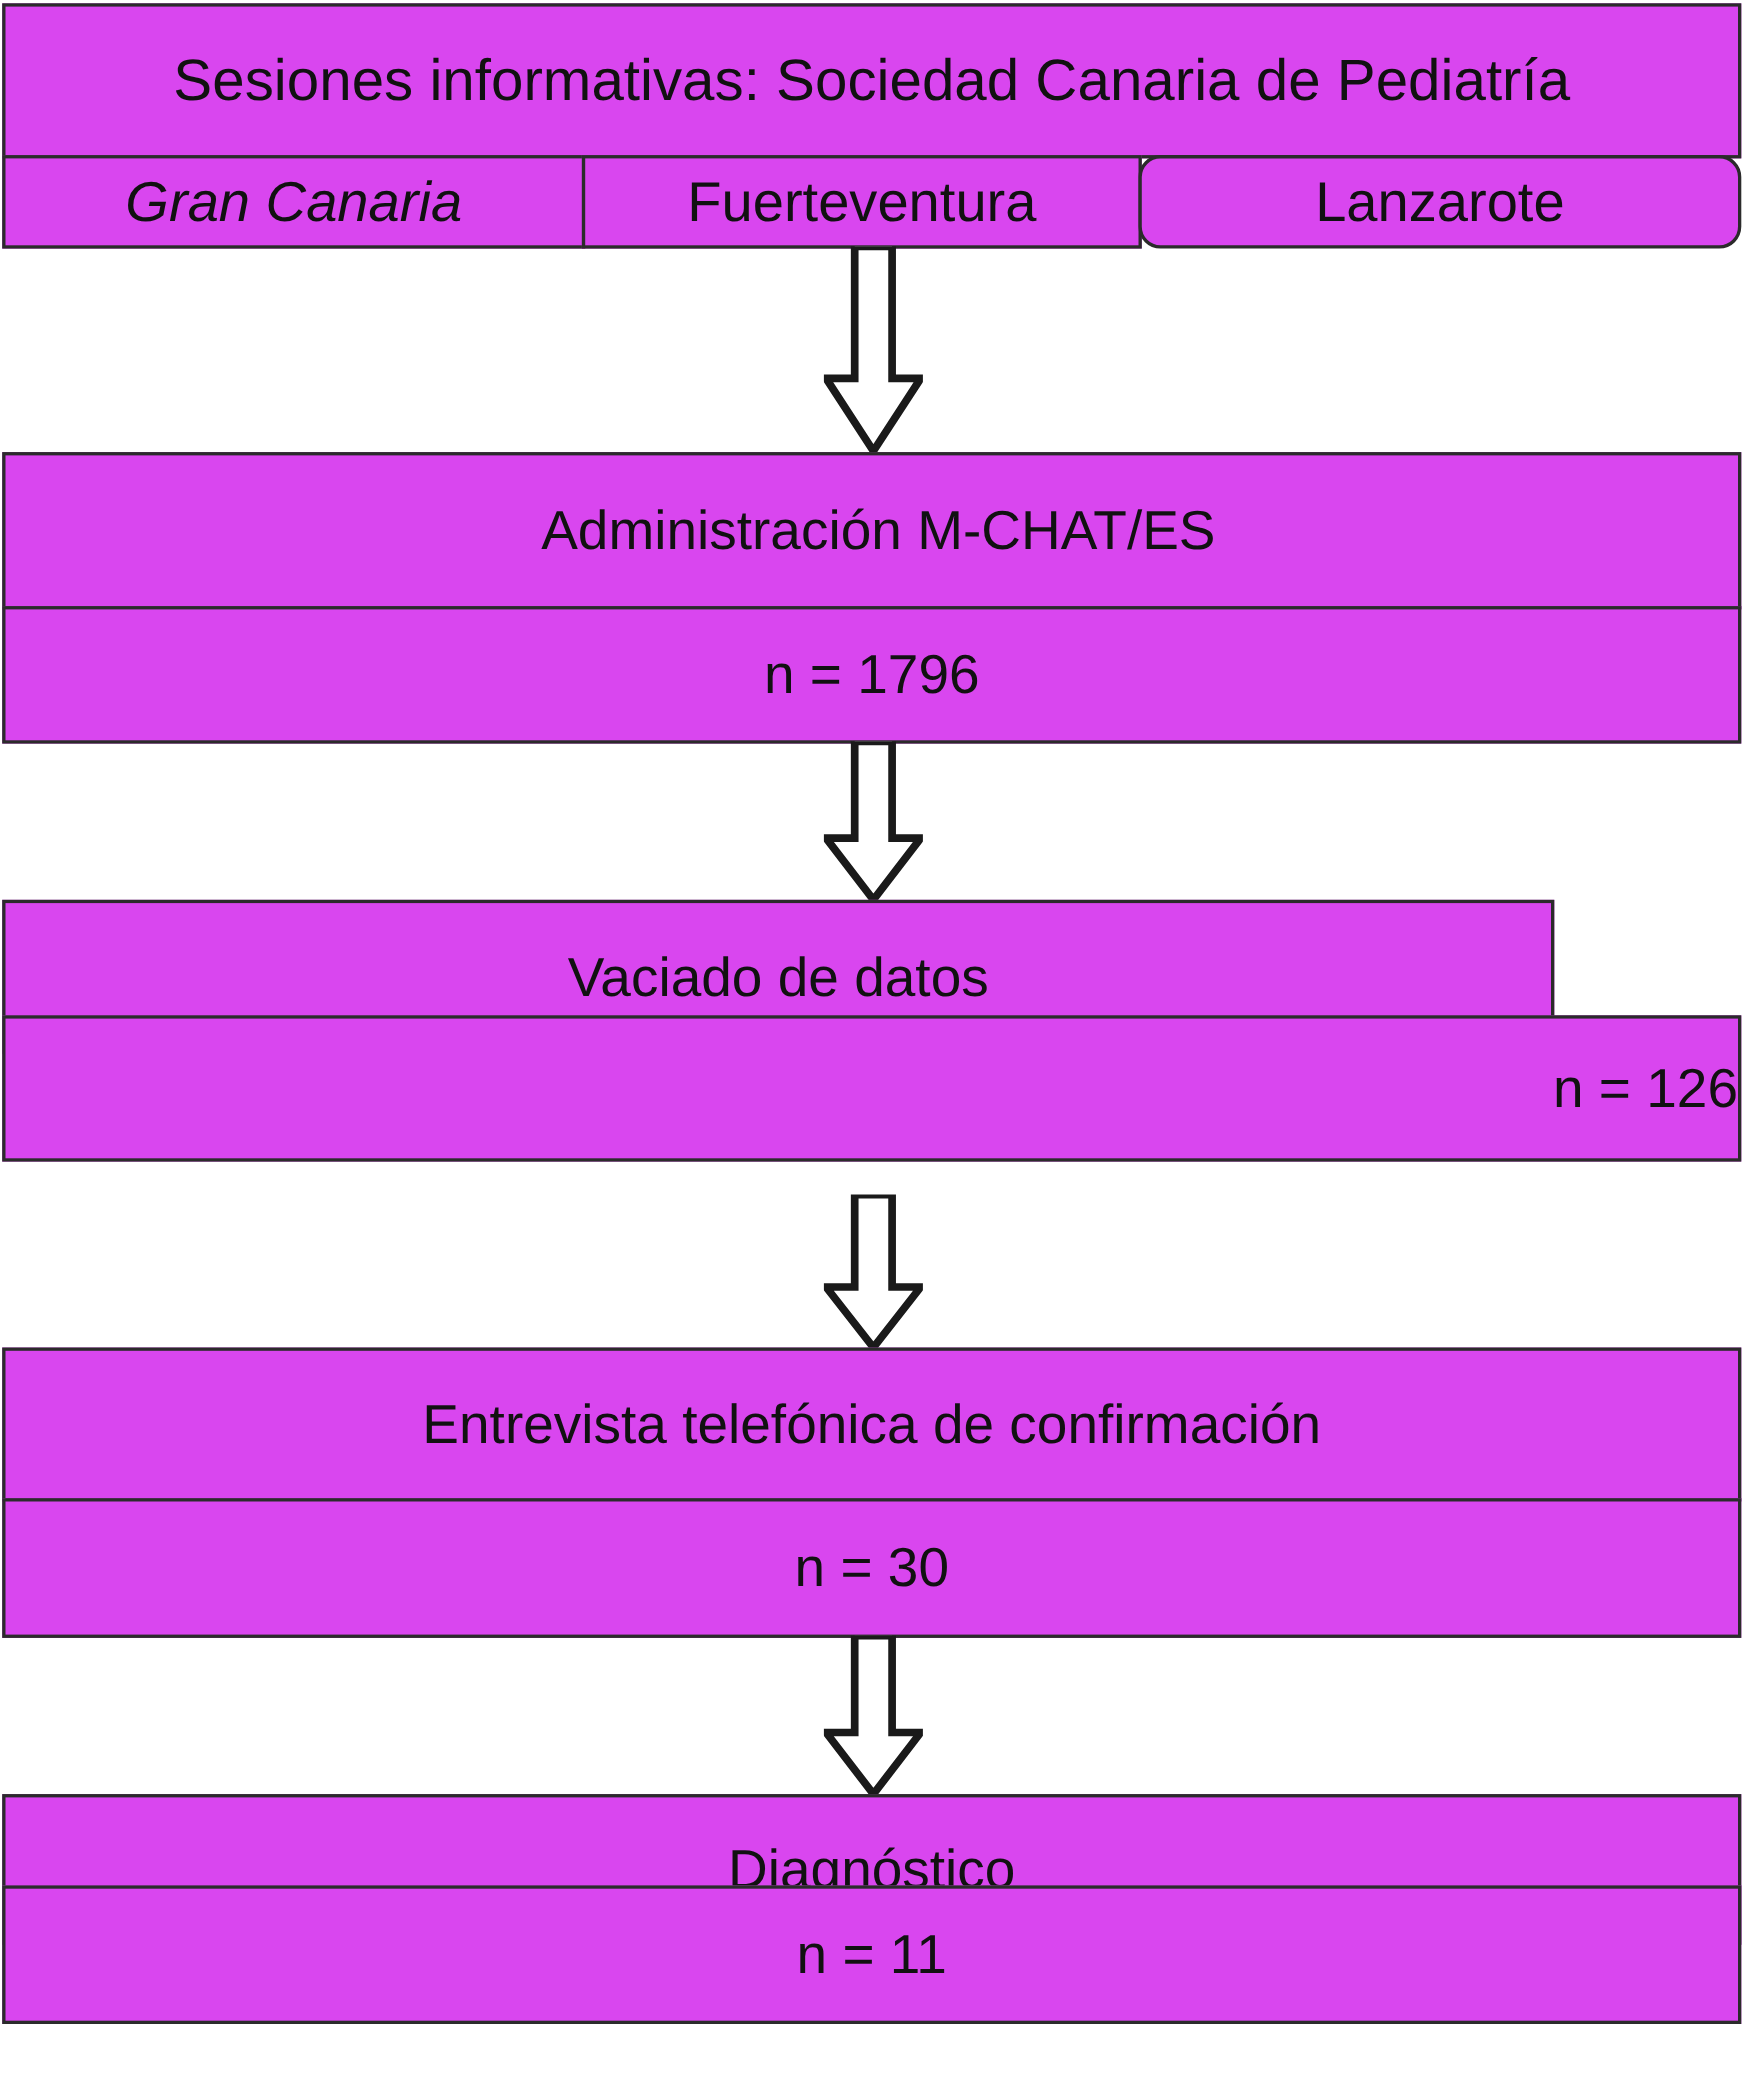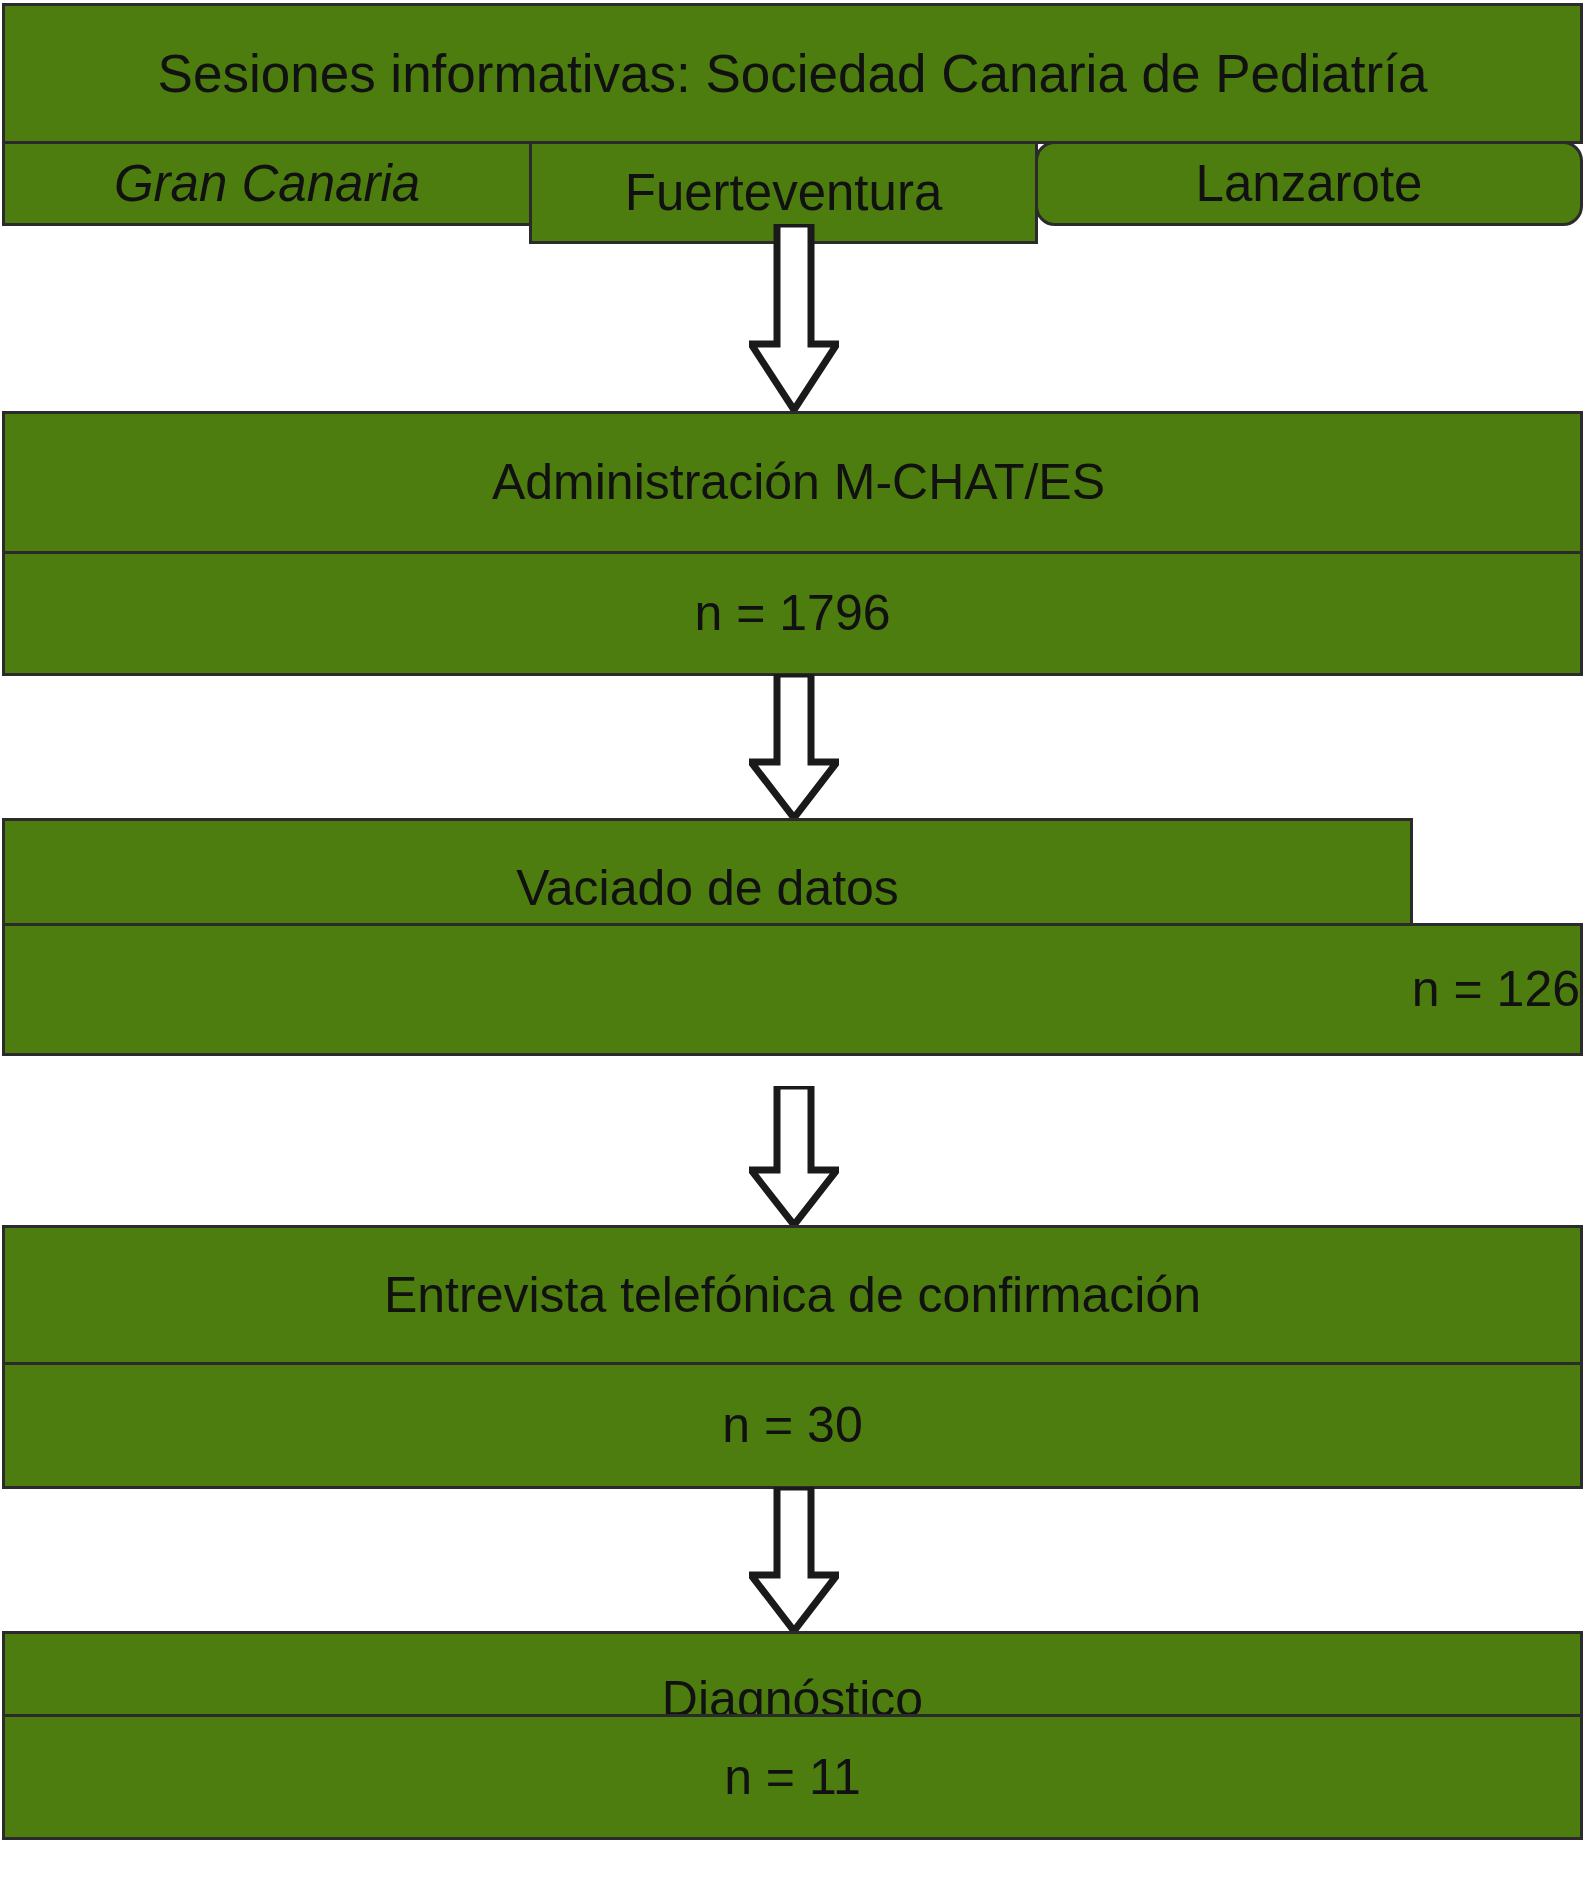--- a/index.html
+++ b/index.html
@@ -14,21 +14,21 @@
     height: 1895px;
     background: #ffffff;
     font-family: "Liberation Sans", "DejaVu Sans", sans-serif;
     overflow: hidden;
   }
 
   
   .box {
     position: absolute;
     box-sizing: border-box;
-    background: #4d7c0f;
+    background: #d946ef;
     border: 3px solid #2b2b2b;
     display: flex;
     align-items: center;
     justify-content: center;
     color: #111111;
   }
   .box .txt {
     display: block;
     text-align: center;
     line-height: 1.05;
@@ -56,21 +56,21 @@
 
 <div id="page">
 
   <div class="box" style="left:2px; top:3px; width:1581px; height:141px;">
     <span class="txt t-title">Sesiones informativas: Sociedad Canaria de Pediatría</span>
   </div>
 
   <div class="box joined-below" style="left:2px; top:141px; width:530px; height:85px;font-style:italic;">
     <span class="txt t-island">Gran Canaria</span>
   </div>
-  <div class="box joined-below" style="left:529px; top:141px; width:509px; height:103px;">
+  <div class="box joined-below" style="left:529px; top:141px; width:509px; height:85px;">
     <span class="txt t-island">Fuerteventura</span>
   </div>
   <div class="box joined-below" style="left:1035px; top:141px; width:548px; height:85px;border-radius:20px;">
     <span class="txt t-island">Lanzarote</span>
   </div>
 
   <div class="arrow" style="left:749px; top:224px; width:90px; height:190px;">
     <svg width="90" height="190" viewBox="0 0 90 190">
       <polygon points="28,0 62,0 62,120 88,120 45,186 2,120 28,120" fill="#ffffff" stroke="#1a1a1a" stroke-width="7" stroke-linejoin="miter"></polygon>
     </svg>

